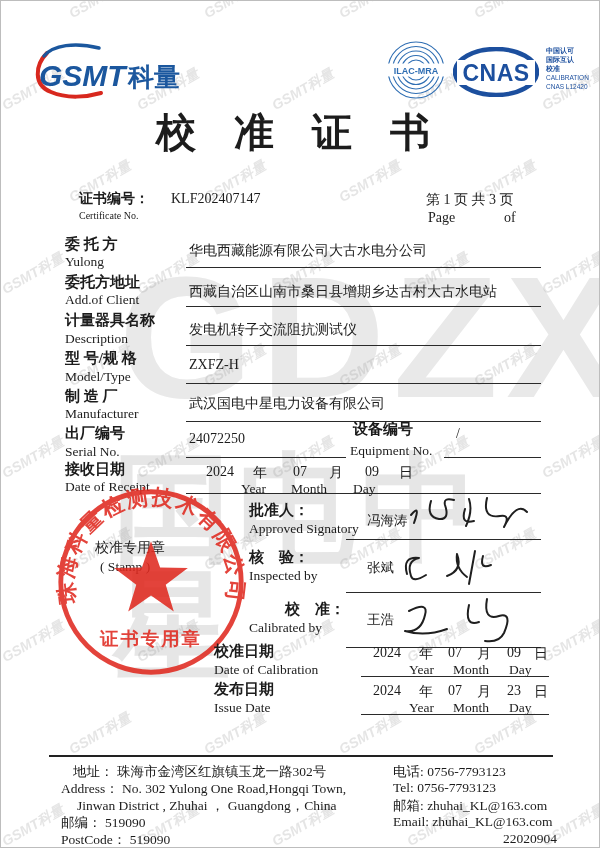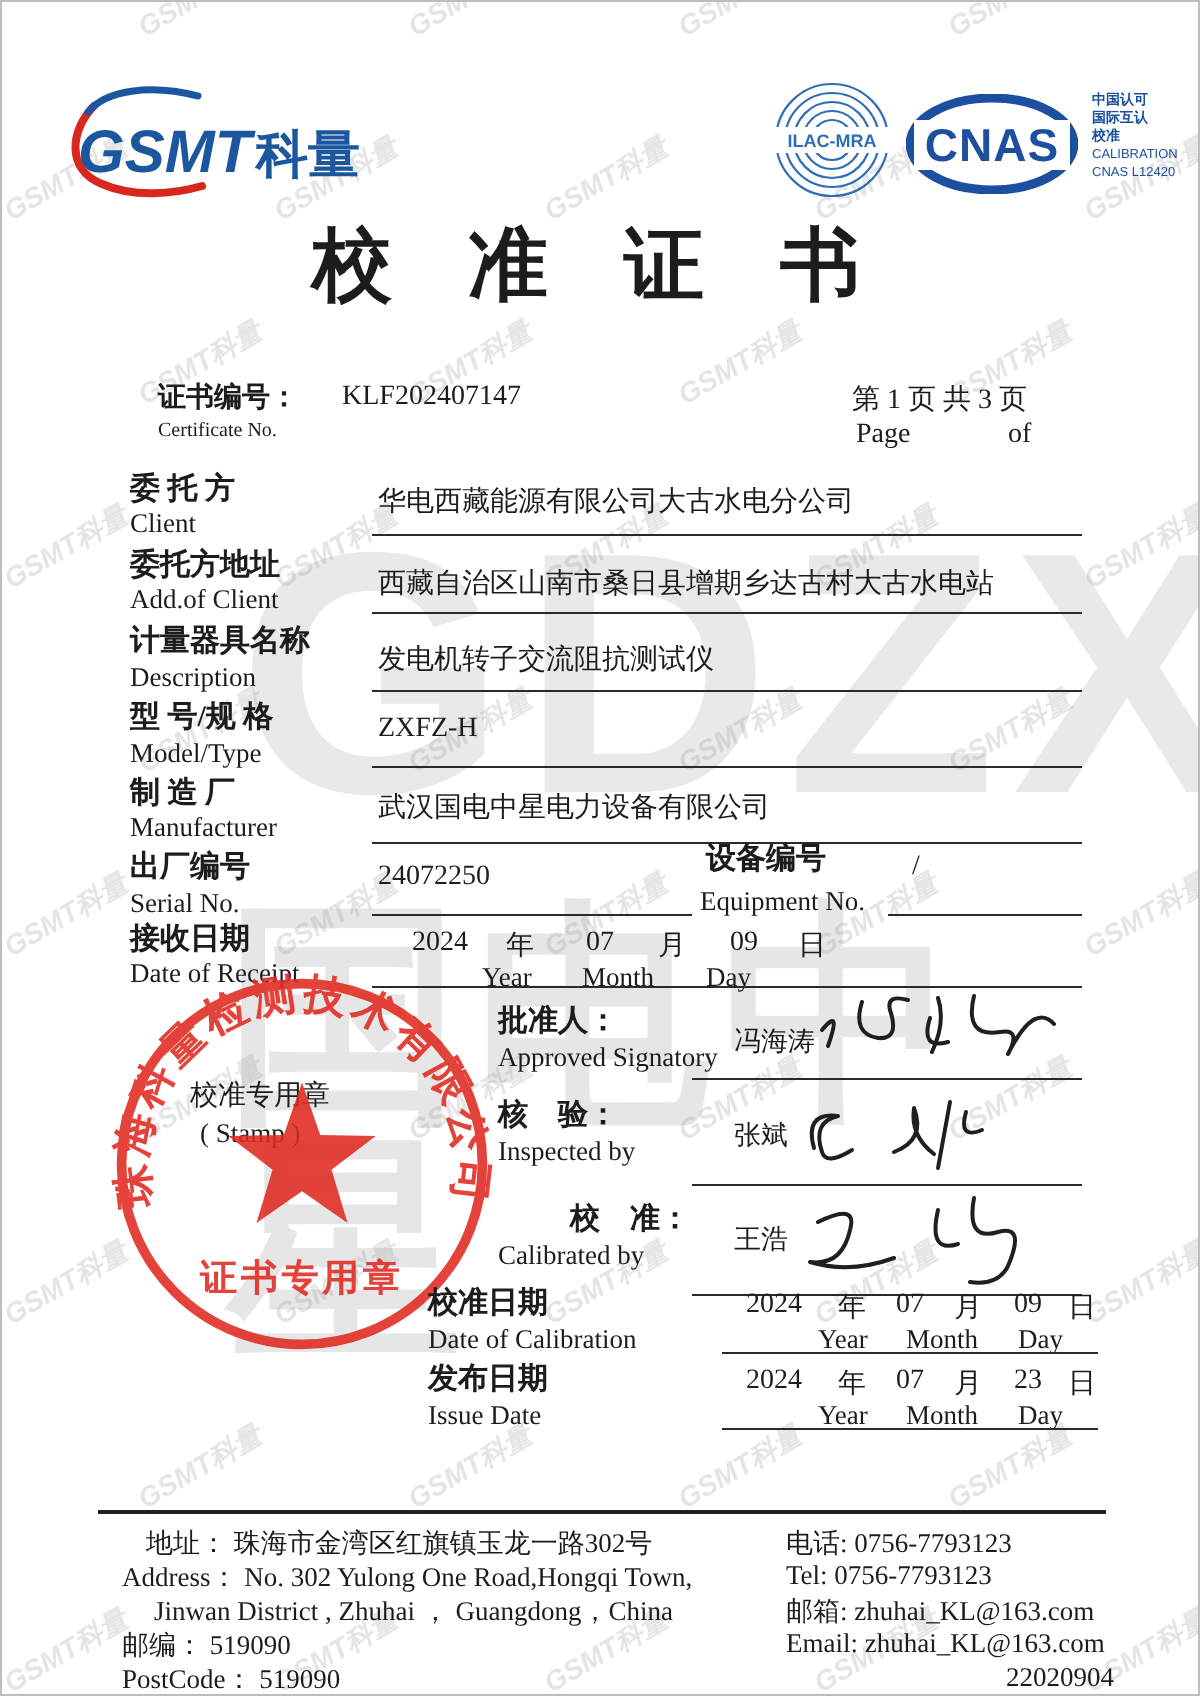--- a/index.html
+++ b/index.html
@@ -141,21 +141,21 @@
     <div class="abs title-zh">校 准 证 书</div>
 
     <div class="abs zh-label" style="left:78px;top:189px;font-size:14px;">证书编号：</div>
     <div class="abs val" style="left:170px;top:190px;">KLF202407147</div>
     <div class="abs en-label" style="left:78px;top:209px;font-size:10px;">Certificate No.</div>
     <div class="abs val" style="left:425px;top:190px;">第 1 页 共 3 页</div>
     <div class="abs en-label" style="left:427px;top:209px;font-size:14px;">Page</div>
     <div class="abs en-label" style="left:503px;top:209px;font-size:14px;">of</div>
 
     <div class="abs zh-label" style="left:64px;top:234px;">委 托 方</div>
-    <div class="abs en-label" style="left:64px;top:253px;">Client</div>
+    <div class="abs en-label" style="left:64px;top:253px;">Yulong</div>
     <div class="abs val" style="left:188px;top:241px;">华电西藏能源有限公司大古水电分公司</div>
     <div class="rule" style="left:185px;top:266px;width:355px;"></div>
 
     <div class="abs zh-label" style="left:64px;top:272px;">委托方地址</div>
     <div class="abs en-label" style="left:64px;top:291px;">Add.of Client</div>
     <div class="abs val" style="left:188px;top:282px;">西藏自治区山南市桑日县增期乡达古村大古水电站</div>
     <div class="rule" style="left:185px;top:305px;width:355px;"></div>
 
     <div class="abs zh-label" style="left:64px;top:310px;">计量器具名称</div>
     <div class="abs en-label" style="left:64px;top:330px;">Description</div>

